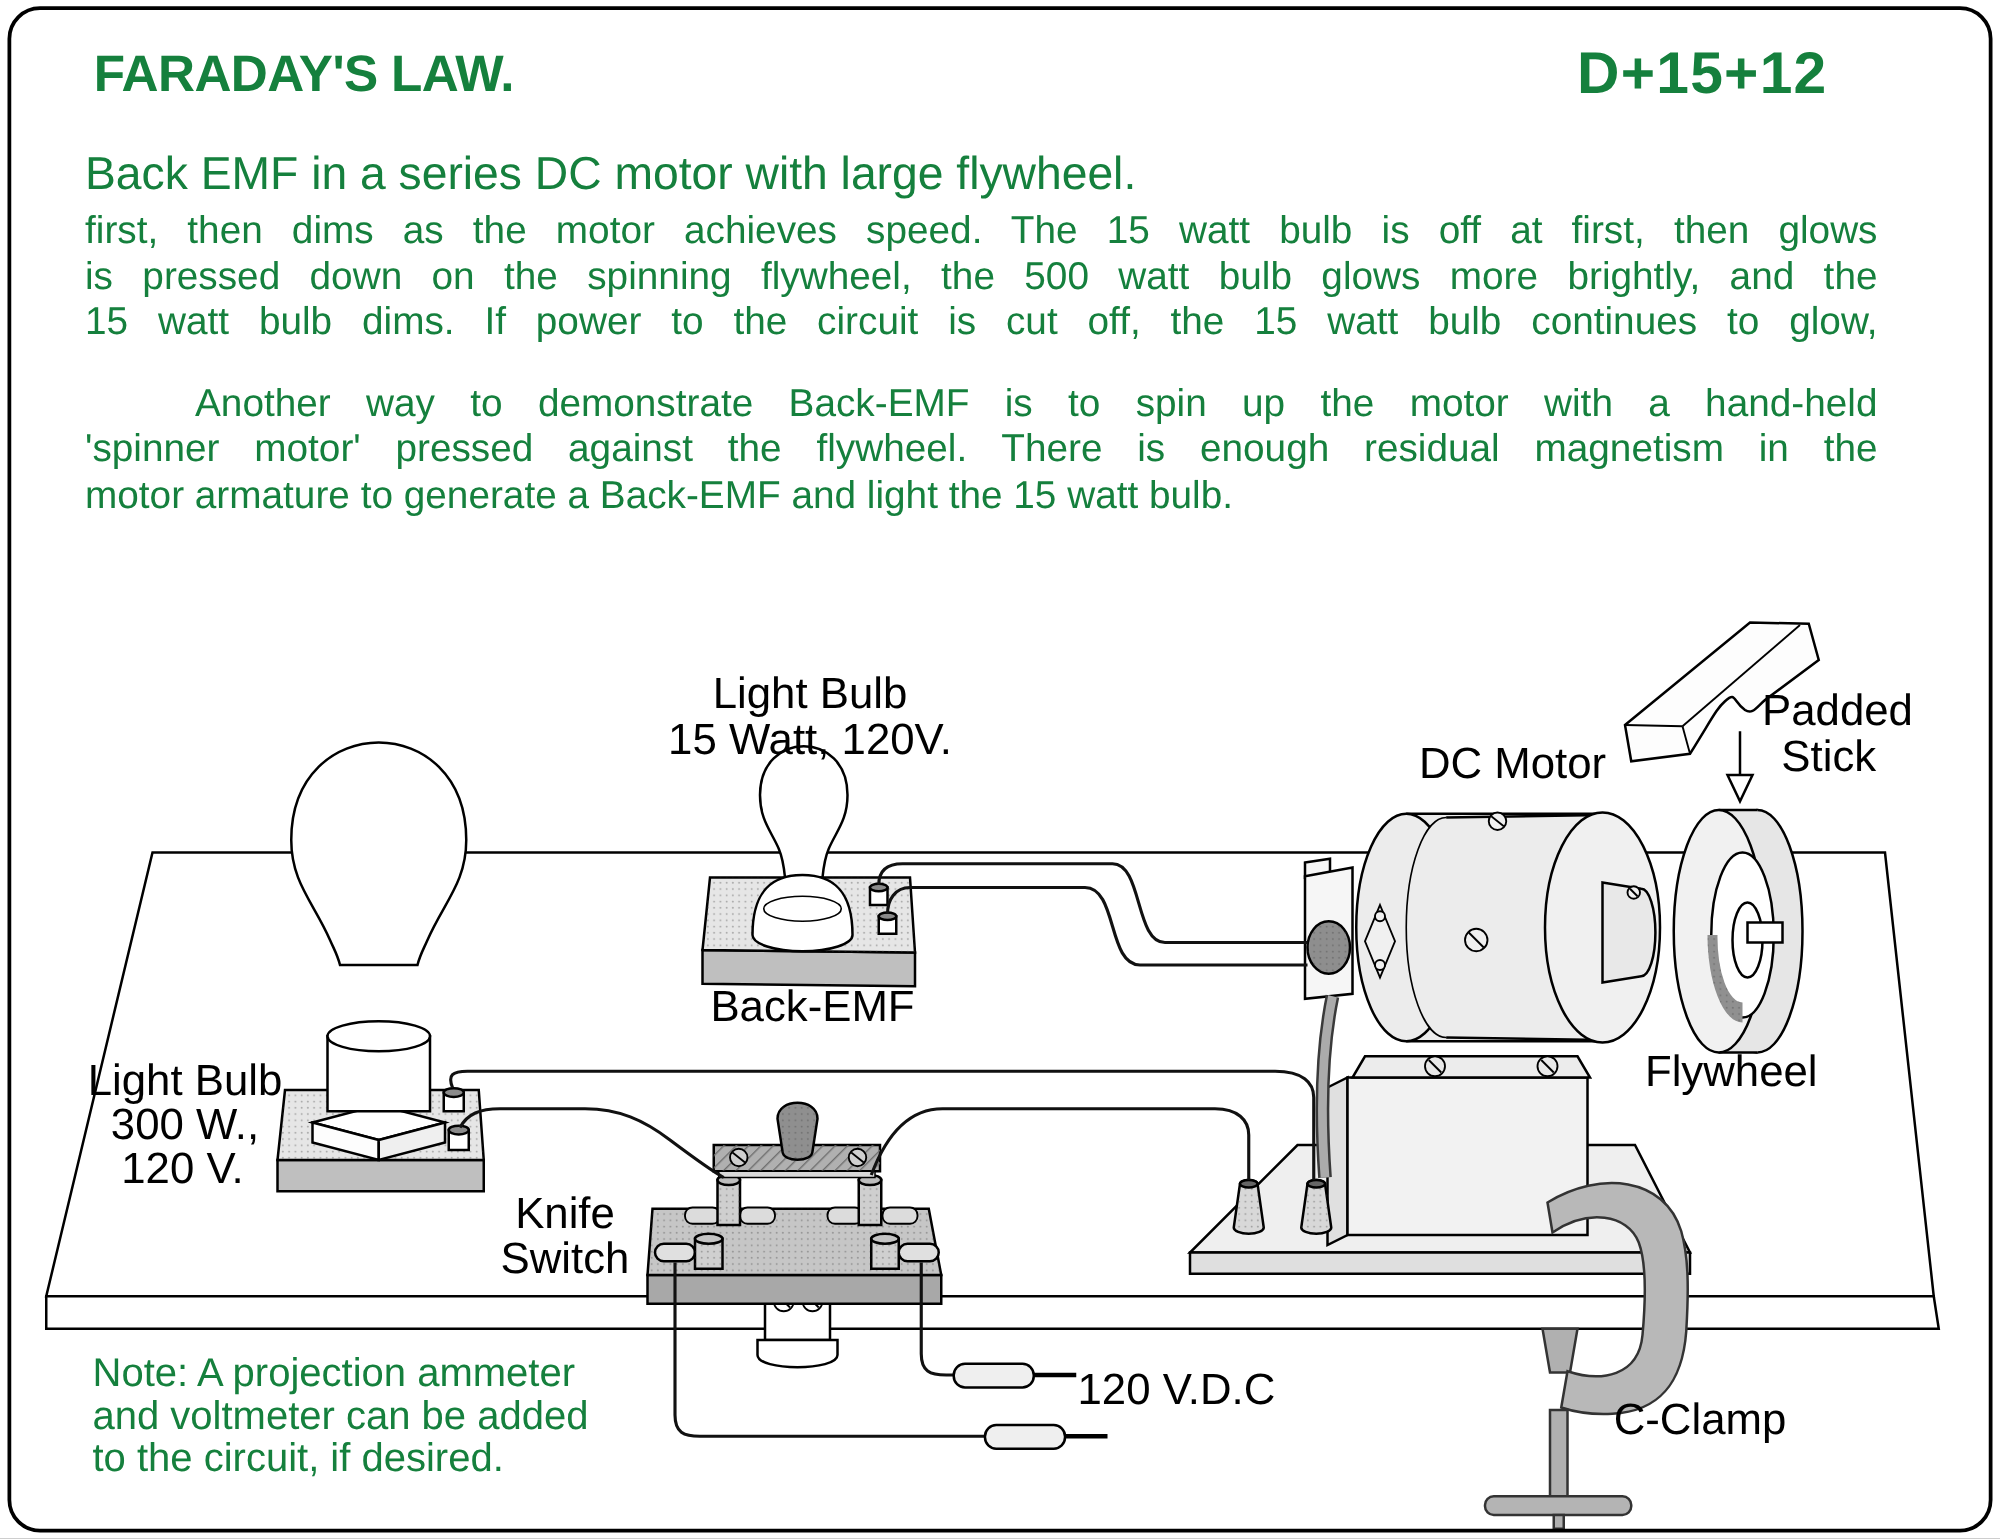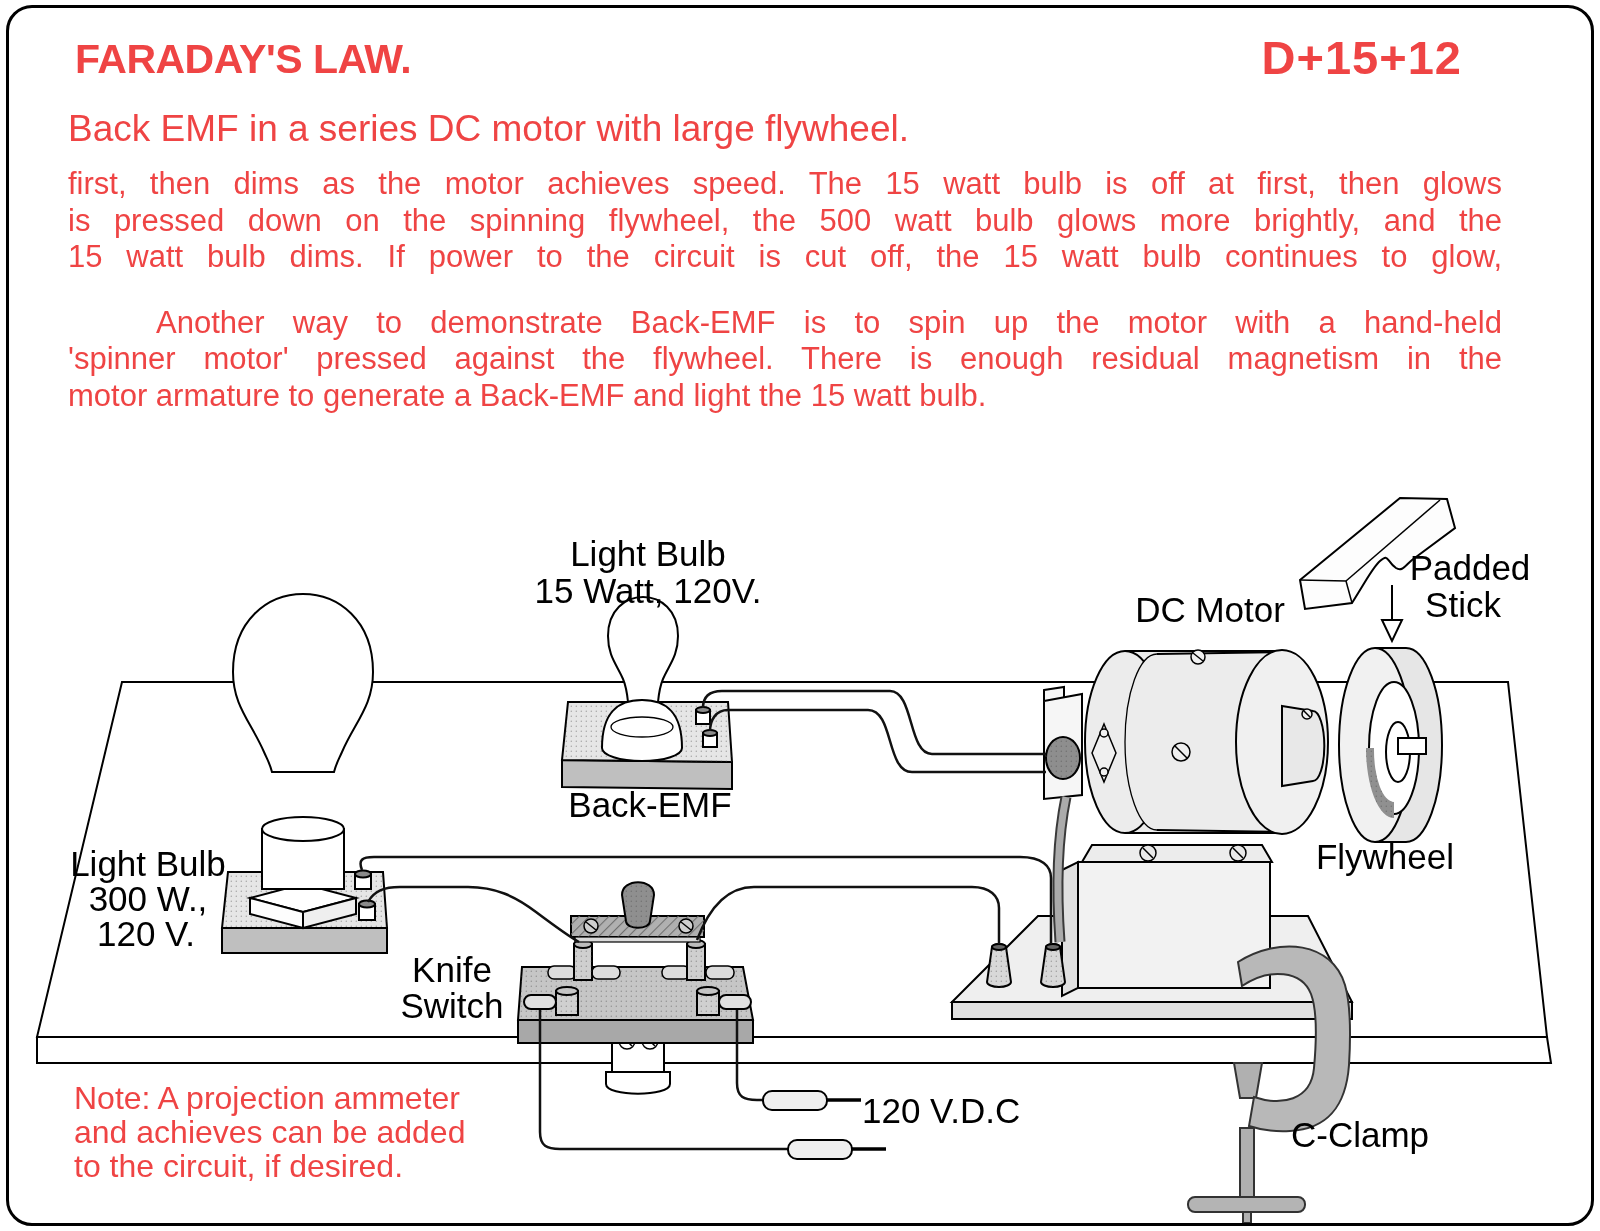--- a/index.html
+++ b/index.html
@@ -1,21 +1,21 @@
 <!DOCTYPE html>
 <html><head>
 <meta charset="utf-8">
 <style>
   html,body{margin:0;padding:0;background:#888;}
   #page{position:relative;width:1600px;height:1231px;background:#fff;overflow:hidden;
-        font-family:"Liberation Sans", sans-serif;color:#ef4444;margin:0 auto;}
+        font-family:"Liberation Sans", sans-serif;color:#15803d;margin:0 auto;}
   .frame{position:absolute;left:6px;top:5px;right:6px;bottom:5px;border:3px solid #000;border-radius:26px;pointer-events:none;}
   .hdr-title{position:absolute;left:75px;top:36px;font-size:41px;font-weight:bold;letter-spacing:-0.5px;}
   .hdr-code{position:absolute;right:138px;top:30px;font-size:47px;font-weight:bold;letter-spacing:1px;}
-  .subtitle{position:absolute;left:68px;top:108px;font-size:37px;}
+  .subtitle{position:absolute;left:68px;top:118px;font-size:37px;}
   .body-text{position:absolute;left:68px;top:166px;width:1434px;font-size:31px;line-height:36.6px;}
   .bodyline{text-align:justify;text-align-last:justify;white-space:normal;}
   .lastline{text-align-last:left;}
   .ind1{text-indent:56px;}
   .ind2{text-indent:88px;margin-top:29px;}
   .note{position:absolute;left:58px;top:1082px;font-size:32px;line-height:33.8px;margin-left:16px;}
   svg{position:absolute;left:0;top:0;}
   svg text{font-family:"Liberation Sans", sans-serif;font-size:35px;fill:#000;}
   .lbl{text-anchor:middle;}
   .lbl-start{text-anchor:start;}
@@ -33,21 +33,21 @@
     <div class="bodyline">first, then dims as the motor achieves speed. The 15 watt bulb is off at first, then glows</div>
     <div class="bodyline">is pressed down on the spinning flywheel, the 500 watt bulb glows more brightly, and the</div>
     <div class="bodyline">15 watt bulb dims.  If power to the circuit is cut off, the 15 watt bulb continues to glow,</div>
     <div class="bodyline ind2">Another way to demonstrate Back-EMF is to spin up the motor with a hand-held</div>
     <div class="bodyline">'spinner motor' pressed against the flywheel.  There is enough residual magnetism in the</div>
     <div class="bodyline lastline">motor armature to generate a Back-EMF and light the 15 watt bulb.</div>
   </div>
 
   <div class="note">
     <div>Note: A projection ammeter</div>
-    <div>and achieves can be added</div>
+    <div>and voltmeter can be added</div>
     <div>to the circuit, if desired.</div>
   </div>
 
   <svg width="1600" height="1231" viewBox="0 0 1600 1231">
     <defs>
       <pattern id="dots" width="5" height="5" patternUnits="userSpaceOnUse">
         <circle cx="1.3" cy="1.3" r="0.75" fill="#444" opacity="0.4"></circle>
       </pattern>
       <pattern id="hatch" width="7" height="7" patternUnits="userSpaceOnUse" patternTransform="rotate(45)">
         <line x1="0" y1="0" x2="0" y2="7" stroke="#6f6f6f" stroke-width="2.2"></line>

